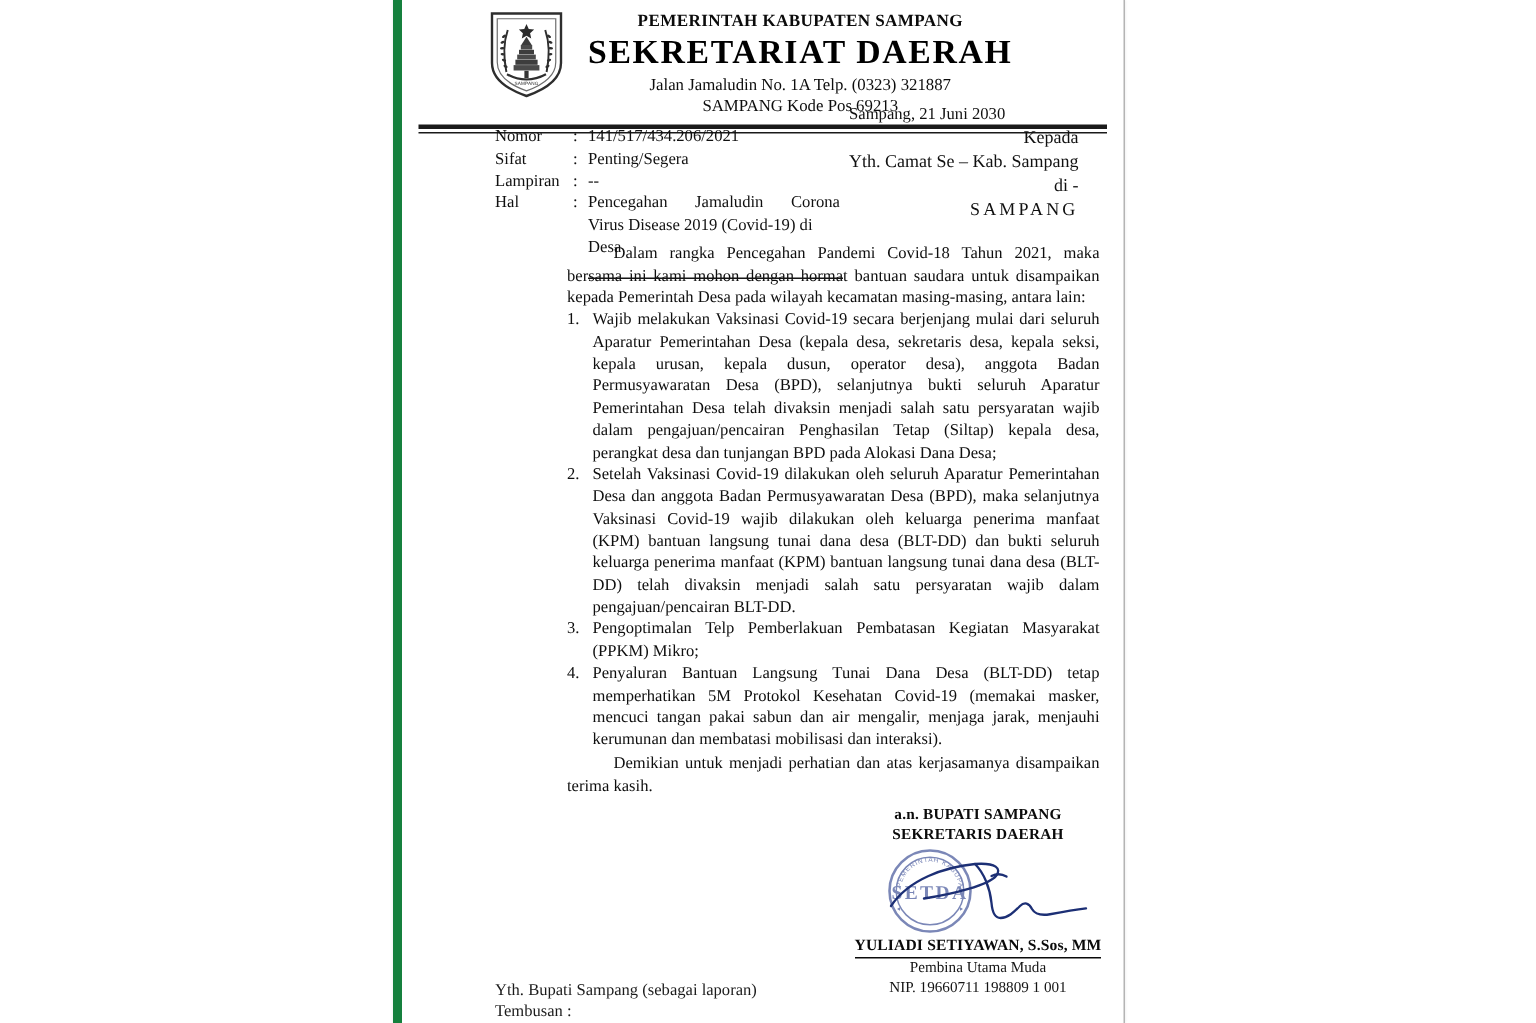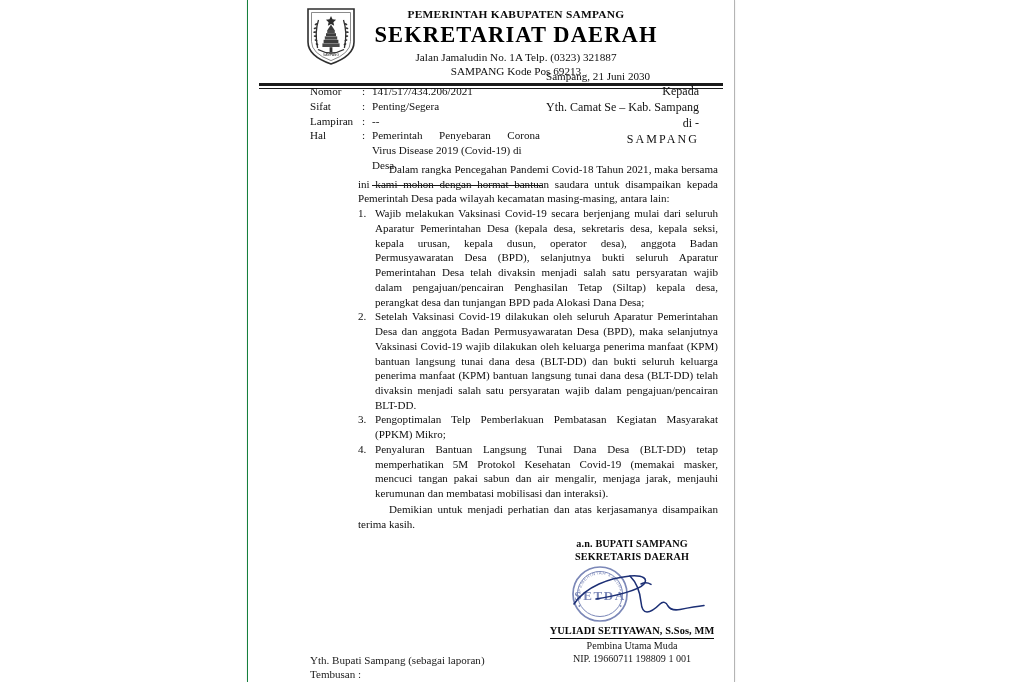--- a/index.html
+++ b/index.html
@@ -18,26 +18,26 @@
   
   .page-viewport {
     position: absolute;
     left: 0; top: 0;
     width: 1024px;
     height: 682px;
     background: #ffffff;
   }
   .page-sheet {
     position: absolute;
-    left: 247px;
+    left: 262px;
     top: 0;
     width: 488px;
     height: 682px;
     background: #ffffff;
-    border-left: 1px solid #15803d;
+    border-left: 6px solid #15803d;
     border-right: 1px solid #b4b4b4;
     box-sizing: border-box;
     box-shadow: 0 0 2px rgba(0,0,0,0.10);
   }
   .page-inner {
     position: absolute;
     left: 0; top: 0;
     width: 100%;
     height: 100%;
     padding: 0;
@@ -336,21 +336,21 @@
             </tr>
             <tr>
               <td class="mt-label">Lampiran</td>
               <td class="mt-colon">:</td>
               <td>--</td>
             </tr>
             <tr>
               <td class="mt-label">Hal</td>
               <td class="mt-colon">:</td>
               <td>
-                <div class="mt-val-justify">Pemerintah Penyebaran Corona</div>
+                <div class="mt-val-justify">Pencegahan Jamaludin Corona</div>
                 <div>
                   <span class="subject-u">Virus Disease 2019 (Covid-19) di Desa</span>
                 </div>
               </td>
             </tr>
           </tbody>
         </table>
 
         <div class="recipient">
           <div class="rcp-kepada">Kepada</div>

